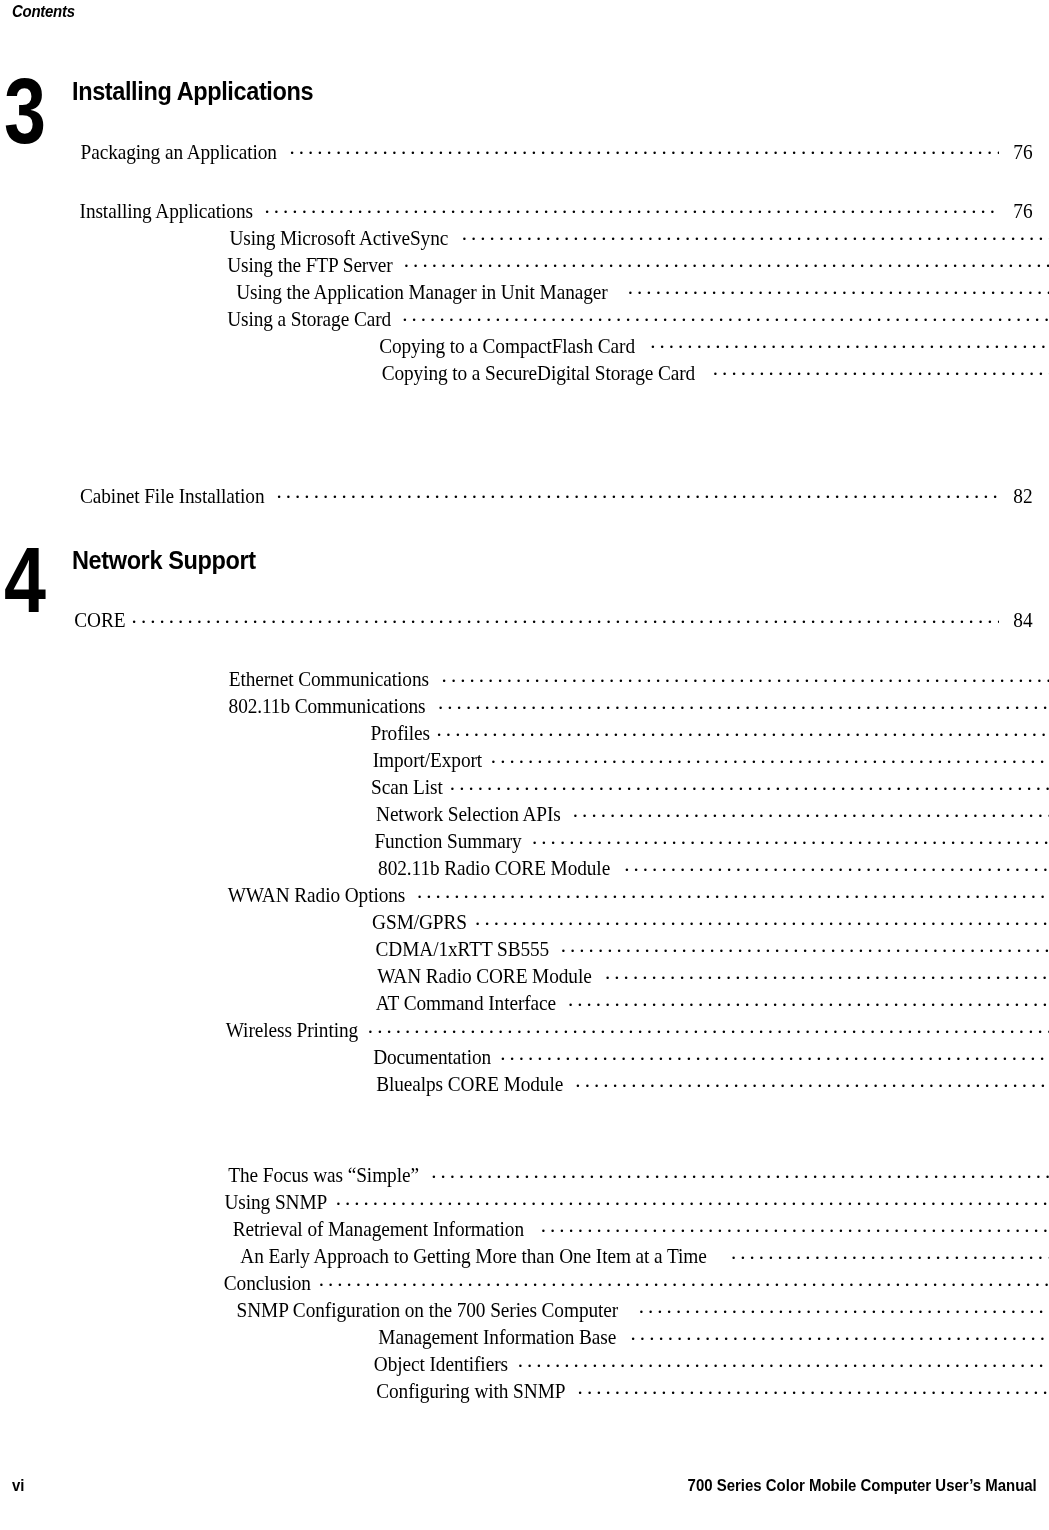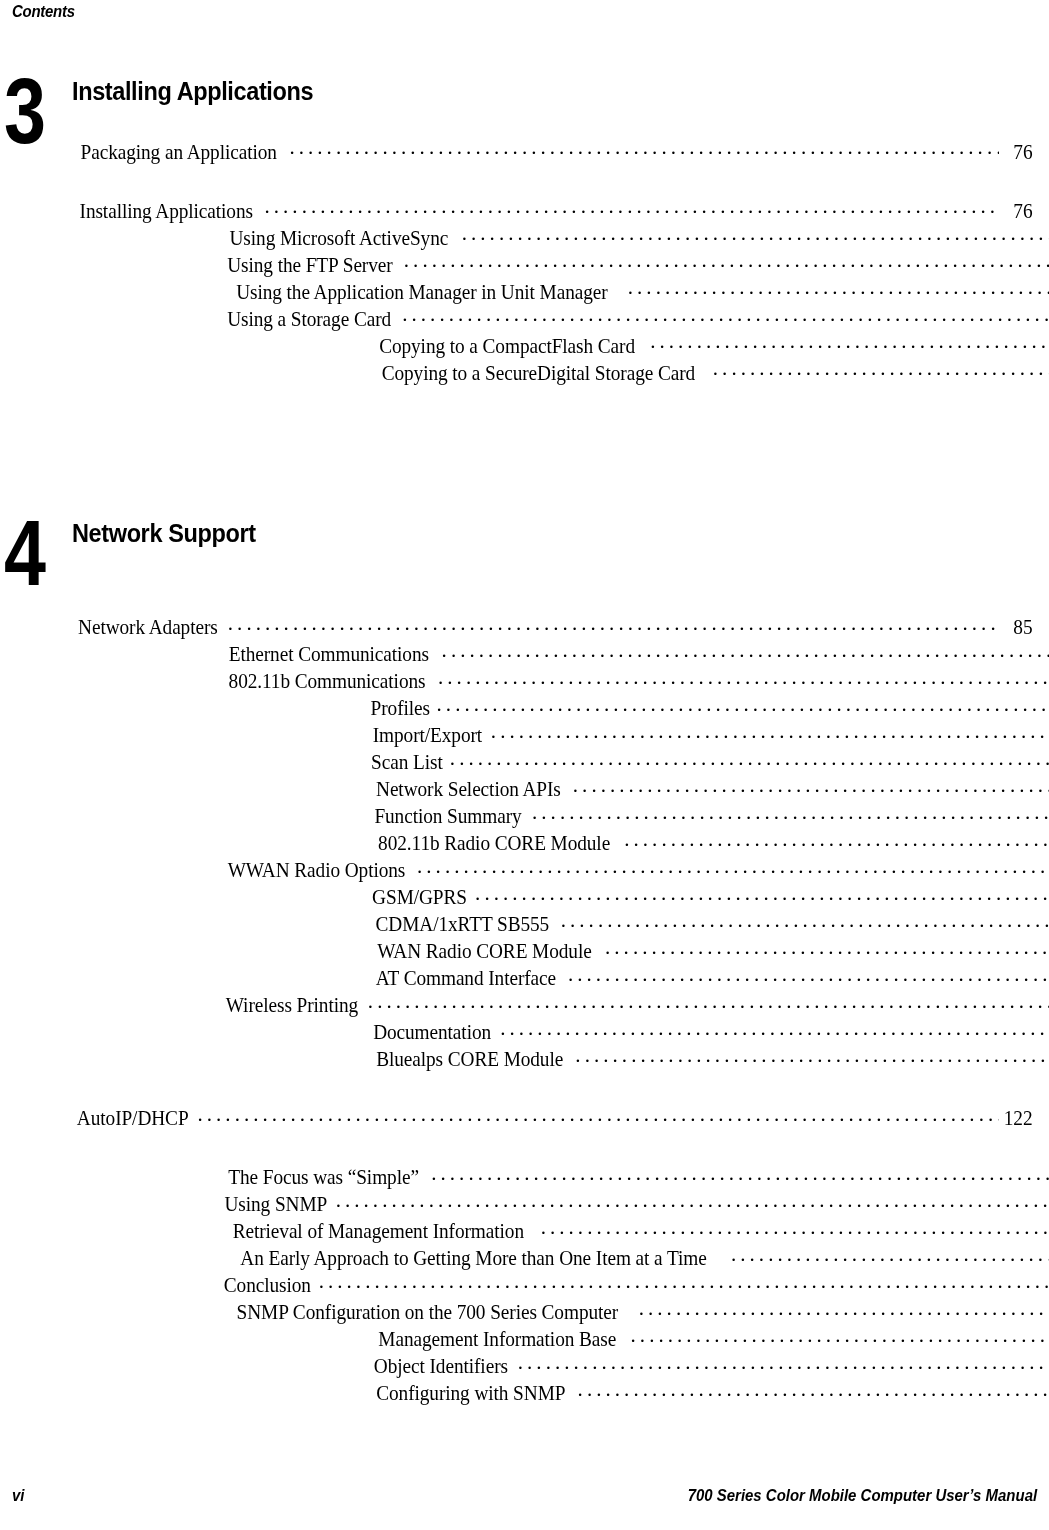--- a/index.html
+++ b/index.html
@@ -122,25 +122,24 @@
   
   .gap-lg { height: 32px; }
   .gap-chapter { height: 40px; }
   .row-tight { margin-top: 2px; }
 
   
   .footer {
     position: absolute;
     left: 0;
     right: 0;
-    bottom: 18px;
+    bottom: 28px;
     height: 26px;
     font-family: "Liberation Sans", "DejaVu Sans", sans-serif;
     font-weight: bold;
-    font-style: italic;
     font-size: 17px;
   }
   .footer .folio {
     position: absolute;
     left: 12px;
     top: 0;
     transform: scaleX(0.88);
     transform-origin: left center;
   }
   .footer .book-title {
@@ -197,32 +196,37 @@
         <span class="title">Copying to a CompactFlash Card</span>
         <span class="leader"></span>
       </div>
       <div class="toc-entry lvl-2 row-tight">
         <span class="title">Copying to a SecureDigital Storage Card</span>
         <span class="leader"></span>
       </div>
       <div class="gap-lg"></div>
       <div class="gap-lg"></div>
       <div class="gap-lg"></div>
+      <div class="toc-entry lvl-0 row-tight">
+        <span class="title">Cabinet File Installation</span>
+        <span class="leader"></span>
+        <span class="pageno">82</span>
+      </div>
       <div class="gap-chapter"></div>
       <div class="chapter">
         <div class="chapter-num">4</div>
         <div class="chapter-title">Network Support</div>
       </div>
       <div class="gap-lg"></div>
-      <div class="gap-lg"></div>
-      <div class="toc-entry lvl-0 row-tight">
-        <span class="title">Network Adapters</span>
-        <span class="leader"></span>
-        <span class="pageno">85</span>
-      </div>
+      <div class="toc-entry lvl-0">
+        <span class="title">CORE</span>
+        <span class="leader"></span>
+        <span class="pageno">84</span>
+      </div>
+      <div class="gap-lg"></div>
       <div class="toc-entry lvl-1 row-tight">
         <span class="title">Ethernet Communications</span>
         <span class="leader"></span>
       </div>
       <div class="toc-entry lvl-1 row-tight">
         <span class="title">802.11b Communications</span>
         <span class="leader"></span>
       </div>
       <div class="toc-entry lvl-2 row-tight">
         <span class="title">Profiles</span>
@@ -274,25 +278,20 @@
       </div>
       <div class="toc-entry lvl-2 row-tight">
         <span class="title">Documentation</span>
         <span class="leader"></span>
       </div>
       <div class="toc-entry lvl-2 row-tight">
         <span class="title">Bluealps CORE Module</span>
         <span class="leader"></span>
       </div>
       <div class="gap-lg"></div>
-      <div class="toc-entry lvl-0 row-tight">
-        <span class="title">AutoIP/DHCP</span>
-        <span class="leader"></span>
-        <span class="pageno">122</span>
-      </div>
       <div class="gap-lg"></div>
       <div class="toc-entry lvl-1 row-tight">
         <span class="title">The Focus was “Simple”</span>
         <span class="leader"></span>
       </div>
       <div class="toc-entry lvl-1 row-tight">
         <span class="title">Using SNMP</span>
         <span class="leader"></span>
       </div>
       <div class="toc-entry lvl-1 row-tight">

